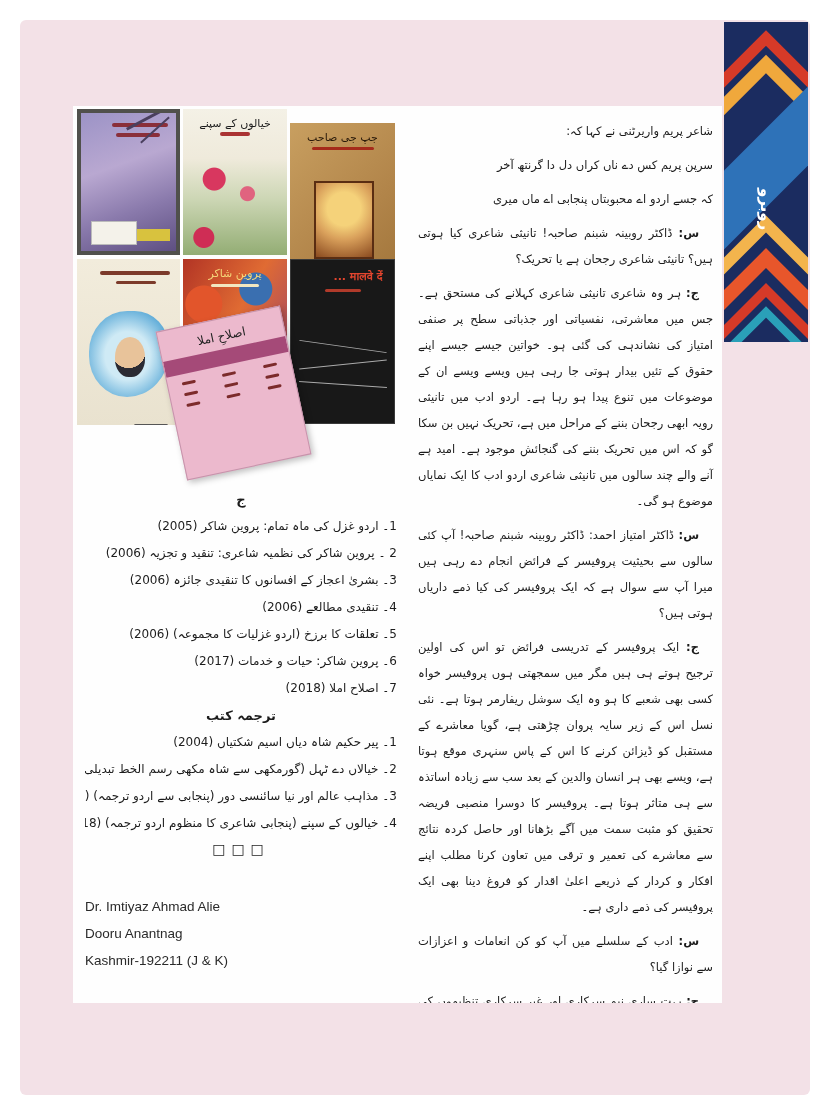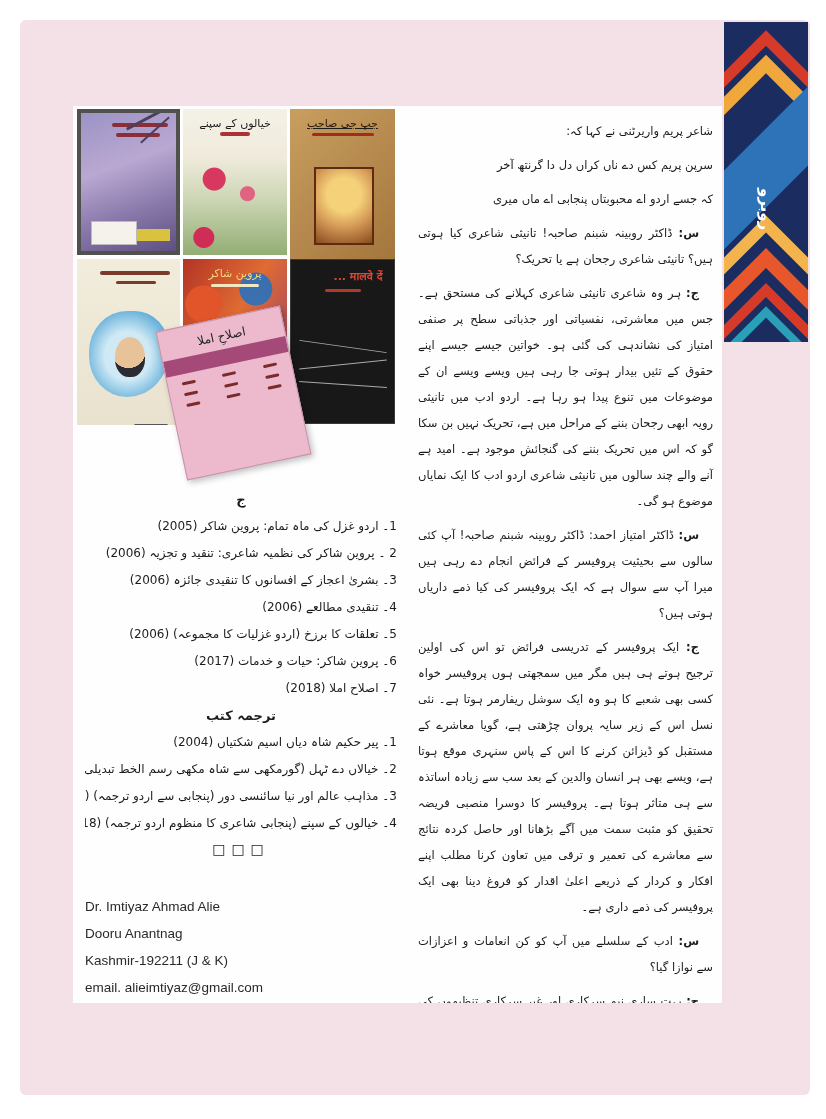--- a/index.html
+++ b/index.html
@@ -19,22 +19,22 @@
   .c1 .branch{position:absolute;right:6px;top:4px;width:46px;height:3px;background:#4a3f5e;transform:rotate(-28deg);}
   .c1 .branch2{position:absolute;right:2px;top:16px;width:38px;height:2px;background:#4a3f5e;transform:rotate(-42deg);}
   .c1 .strip{position:absolute;bottom:10px;right:6px;width:40px;height:12px;background:#d8c23e;}
   .c1 .sticker{position:absolute;bottom:6px;left:10px;width:44px;height:22px;background:#f4f2ea;border:1px solid #bbb;}
   .c2{left:108px;top:2px;width:104px;height:146px;
       background:
         radial-gradient(circle at 30% 48%,#d8375f 0 11px,rgba(0,0,0,0) 12px),
         radial-gradient(circle at 20% 88%,#cf2d55 0 10px,rgba(0,0,0,0) 11px),
         radial-gradient(circle at 62% 58%,#e0637f 0 7px,rgba(0,0,0,0) 8px),
         linear-gradient(#f4f1e6 0%,#efeadb 34%,#ccd6b4 62%,#93ad74 100%);}
-  .c3{left:215px;top:2px;width:105px;height:188px;
-      background:linear-gradient(135deg,#c89f60 0%,#b2854a 55%,#93693194 100%),#a97c3f;text-decoration:underline;}
+  .c3{left:215px;top:16px;width:105px;height:188px;
+      background:linear-gradient(135deg,#c89f60 0%,#b2854a 55%,#93693194 100%),#a97c3f;}
   .c3 .portrait{position:absolute;left:24px;top:58px;width:56px;height:74px;border:2px solid #5a2d12;
       background:radial-gradient(circle at 50% 35%,#f5d27a 0 30%,#d9a05b 55%,#8a4a1f 100%);}
   .c4{left:2px;top:152px;width:103px;height:166px;background:linear-gradient(#f2ecdc,#e9e2cf);}
   .c4 .cloud{position:absolute;left:12px;top:52px;width:80px;height:86px;border-radius:50% 45% 55% 50%;
       background:radial-gradient(ellipse at 48% 52%,#cfeaf5 0 38%,#63aed9 75%,rgba(0,0,0,0) 100%);}
   .c4 .face{position:absolute;left:38px;top:78px;width:30px;height:40px;border-radius:50% 50% 45% 45%;
       background:radial-gradient(circle at 45% 35%,#e8c39a 0 55%,#2b2b33 56%);}
   .c5{left:108px;top:152px;width:104px;height:150px;
       background:
         radial-gradient(circle at 20% 30%,#e2552b 0 18px,rgba(0,0,0,0) 19px),
@@ -181,21 +181,20 @@
     <div class="item">2۔ خیالاں دے ٹہل (گورمکھی سے شاہ مکھی رسم الخط تبدیلی) (2012)</div>
     <div class="item">3۔ مذاہب عالم اور نیا سائنسی دور (پنجابی سے اردو ترجمہ) (2015)</div>
     <div class="item">4۔ خیالوں کے سپنے (پنجابی شاعری کا منظوم اردو ترجمہ) (2018)</div>
     <div class="endmark">□□□</div>
   </div>
 
   <div class="contact">
     <div class="name">Dr. Imtiyaz Ahmad Alie</div>
     <div>Dooru Anantnag</div>
     <div>Kashmir-192211 (J &amp; K)</div>
-    <div>email. alieimtiyaz@gmail.com</div>
   </div>
 
   <div class="sidebar">
     <svg width="84" height="320" viewBox="0 0 84 320">
       <rect x="0" y="0" width="84" height="320" fill="#1b2c60"></rect>
       <path d="M -8 66 L 42 16 L 92 66" stroke="#d63a28" stroke-width="11" fill="none"></path>
       <path d="M -8 92 L 42 42 L 92 92" stroke="#f0a83c" stroke-width="13" fill="none"></path>
       <path d="M -22 210 L 122 66" stroke="#2e72b8" stroke-width="56" fill="none"></path>
       <path d="M -8 252 L 42 202 L 92 252" stroke="#f3b44d" stroke-width="12" fill="none"></path>
       <path d="M -8 286 L 42 236 L 92 286" stroke="#e8562b" stroke-width="14" fill="none"></path>

